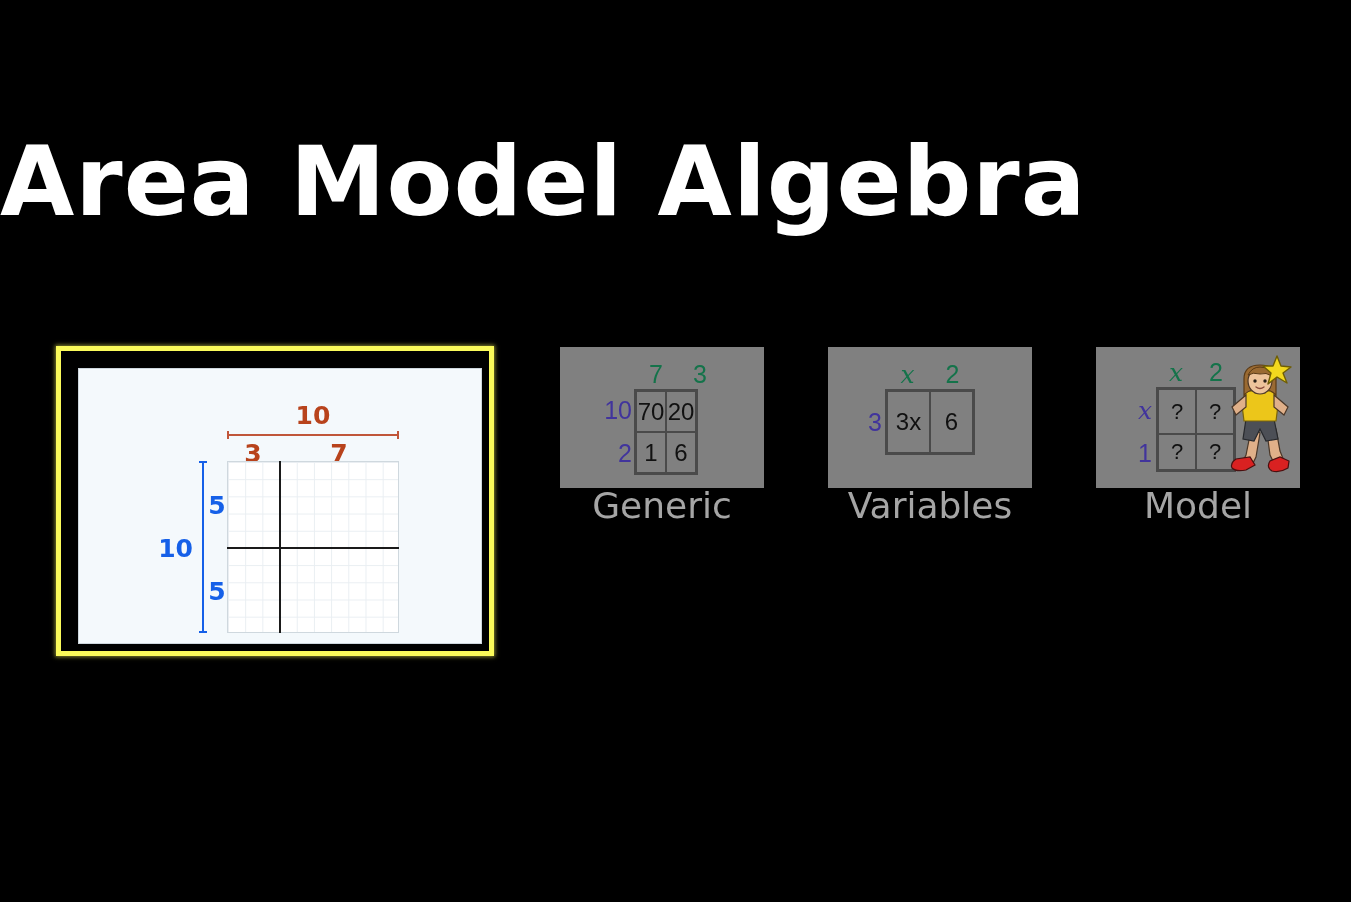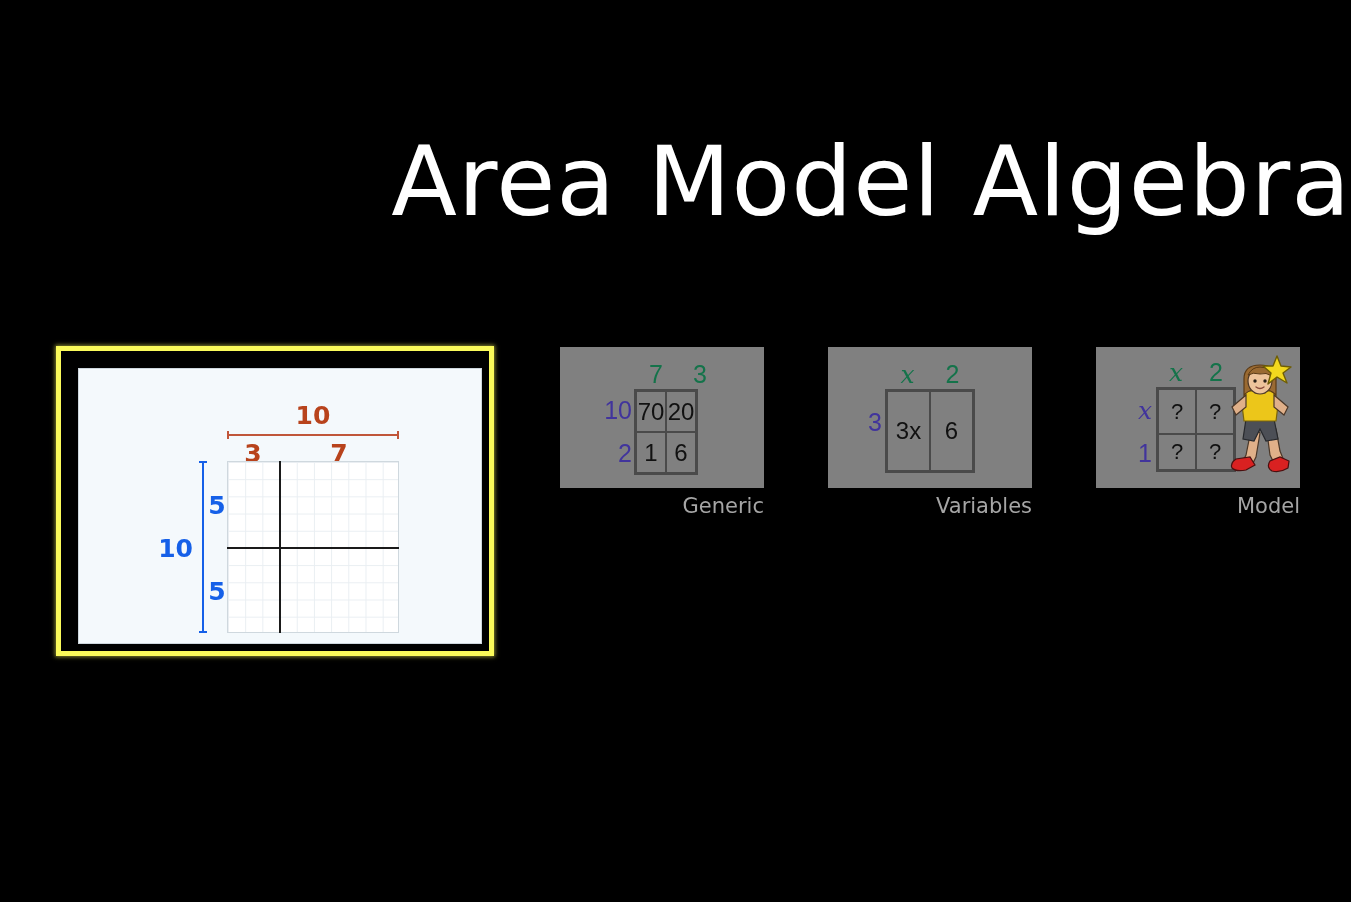--- a/index.html
+++ b/index.html
@@ -14,25 +14,25 @@
     font-family: "Liberation Sans", sans-serif;
     position: relative;
   }
 
   
   #app-title {
     position: absolute;
     left: 0;
     top: 134px;
     width: 1351px;
-    text-align: right;
+    text-align: left;
     color: #ffffff;
     font-family: "DejaVu Sans", sans-serif;
     font-size: 96px;
-    font-weight: 400;
+    font-weight: 700;
     letter-spacing: 1px;
     line-height: 1.0;
     white-space: nowrap;
   }
 
   
   #explore-button {
     position: absolute;
     left: 56px;
     top: 346px;
@@ -223,25 +223,24 @@
   #screen-game     { left: 1096px; }
 
   .screen-thumb {
     position: relative;
     width: 204px;
     height: 141px;
     background: #808080;
     overflow: hidden;
   }
   .screen-caption {
-    margin-top: 8px;
-    text-align: right;
+    text-align: center;
     color: #a5a5a5;
     font-family: "DejaVu Sans", sans-serif;
-    font-size: 21px;
+    font-size: 36px;
     font-weight: 400;
     line-height: 1.0;
   }
 
   
   .am {
     position: absolute;
     border: 2px solid #4a4a4a;
     box-sizing: border-box;
     display: grid;
@@ -271,21 +270,21 @@
 
   
   #generic-am { left: 74px; top: 42px; width: 64px; height: 86px;
                 grid-template-columns: 1fr 1fr; grid-template-rows: 1fr 1fr; }
   #generic-col0 { left: 74px; top: 13px; width: 44px; height: 28px; }
   #generic-col1 { left: 118px; top: 13px; width: 44px; height: 28px; }
   #generic-row0 { left: 34px; top: 42px; width: 38px; height: 43px; justify-content: flex-end; }
   #generic-row1 { left: 34px; top: 85px; width: 38px; height: 43px; justify-content: flex-end; }
 
   
-  #variables-am { left: 57px; top: 42px; width: 90px; height: 84px;
+  #variables-am { left: 57px; top: 42px; width: 90px; height: 66px;
                   grid-template-columns: 1fr 1fr; grid-template-rows: 1fr; }
   #variables-col0 { left: 57px; top: 13px; width: 45px; height: 28px; }
   #variables-col1 { left: 102px; top: 13px; width: 45px; height: 28px; }
   #variables-row0 { left: 22px; top: 42px; width: 32px; height: 66px; justify-content: flex-end; }
 
   
   #game-am { left: 60px; top: 40px; width: 80px; height: 85px;
              grid-template-columns: 1fr 1fr; grid-template-rows: 1.25fr 1fr; }
   #game-am .cell { font-size: 22px; }
   #game-col0 { left: 60px; top: 12px; width: 40px; height: 27px; }

